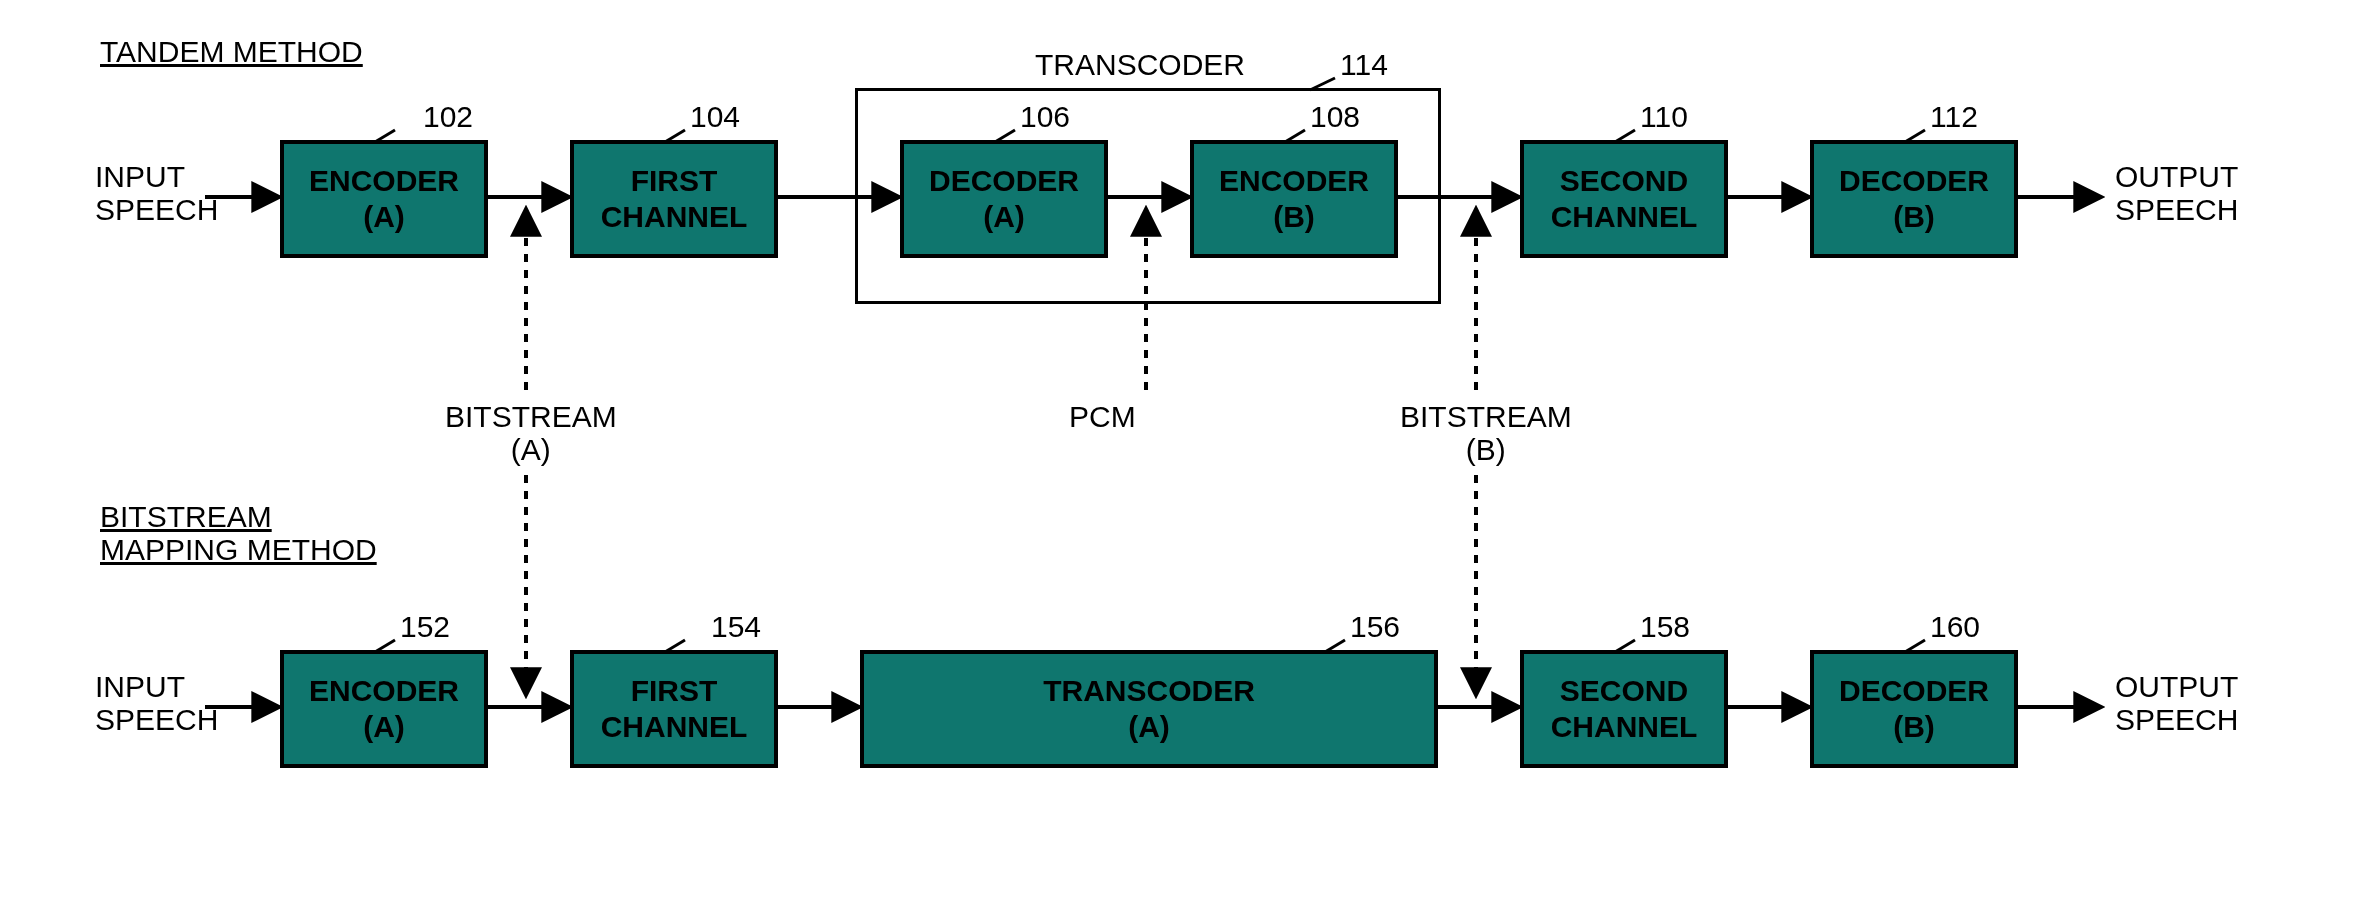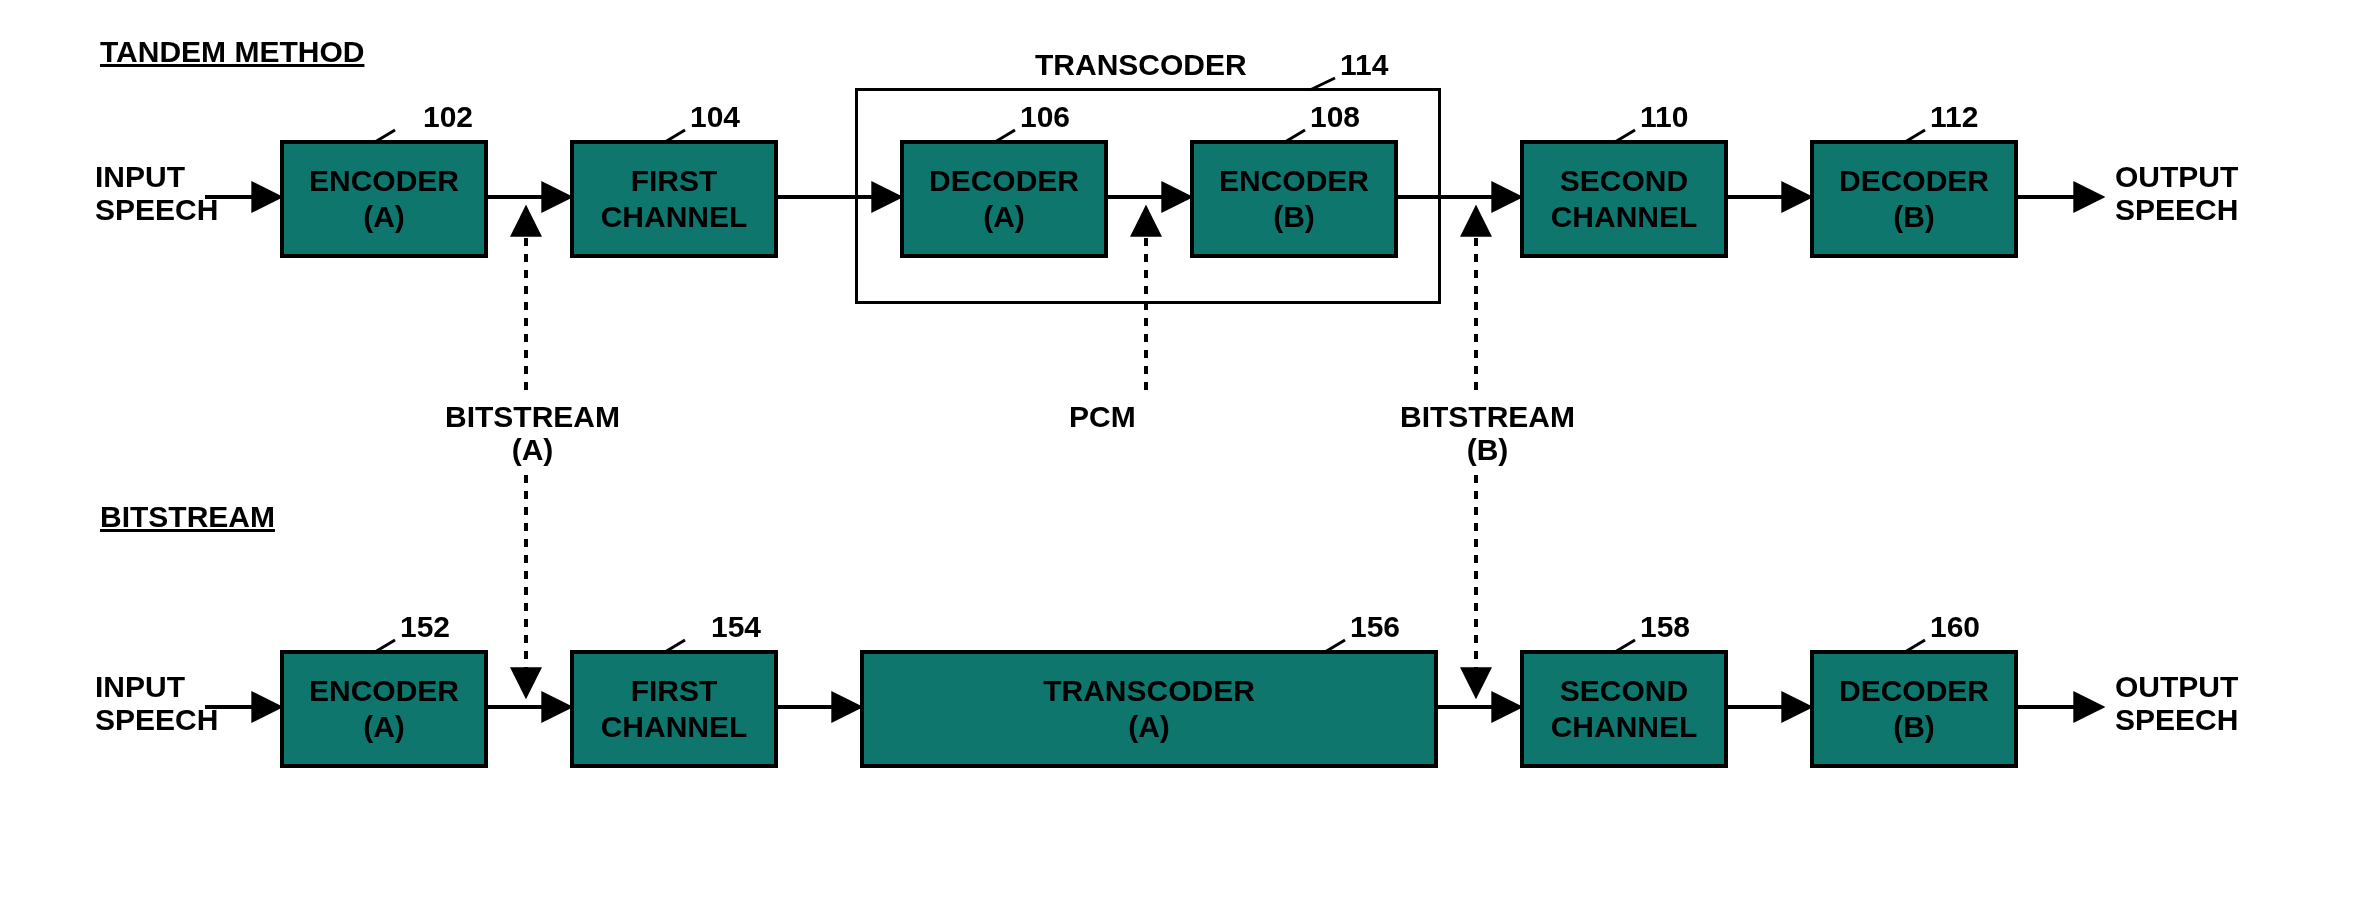--- a/index.html
+++ b/index.html
@@ -23,21 +23,21 @@
     align-items: center;
     justify-content: center;
     font-weight: bold;
     font-size: 30px;
     text-align: center;
     line-height: 1.2;
     background: #0f766e;
   }
   .label {
     position: absolute;
-    font-weight: bold;
+    font-weight: normal;
     font-size: 30px;
     text-align: center;
     line-height: 1.1;
   }
   .left-label {
     text-align: left;
   }
   .underline {
     text-decoration: underline;
   }
@@ -109,21 +109,21 @@
   <div class="label" style="left:2085px; top:130px; text-align:left;">OUTPUT<br>SPEECH</div>
 
   <div class="label" style="left:415px; top:370px; text-align:center;">
     <span>BITSTREAM</span><br><span>(A)</span>
   </div>
   <div class="label" style="left:1039px; top:370px; text-align:left;">PCM</div>
   <div class="label" style="left:1370px; top:370px; text-align:center;">
     <span>BITSTREAM</span><br><span>(B)</span>
   </div>
 
-  <div class="label left-label" style="left:70px; top:470px;"><span class="underline">BITSTREAM</span><br></div>
+  <div class="label left-label" style="left:70px; top:470px;"><span class="underline">BITSTREAM</span><br><span class="underline">MAPPING METHOD</span></div>
 
   <div class="label" style="left:65px; top:640px; text-align:left;">INPUT<br>SPEECH</div>
 
   <div class="block" style="left:250px; top:620px; width:200px; height:110px;">
     <span>ENCODER</span>
     <span>(A)</span>
   </div>
   <div class="label" style="left:370px; top:580px;">152</div>
 
   <div class="block" style="left:540px; top:620px; width:200px; height:110px;">

